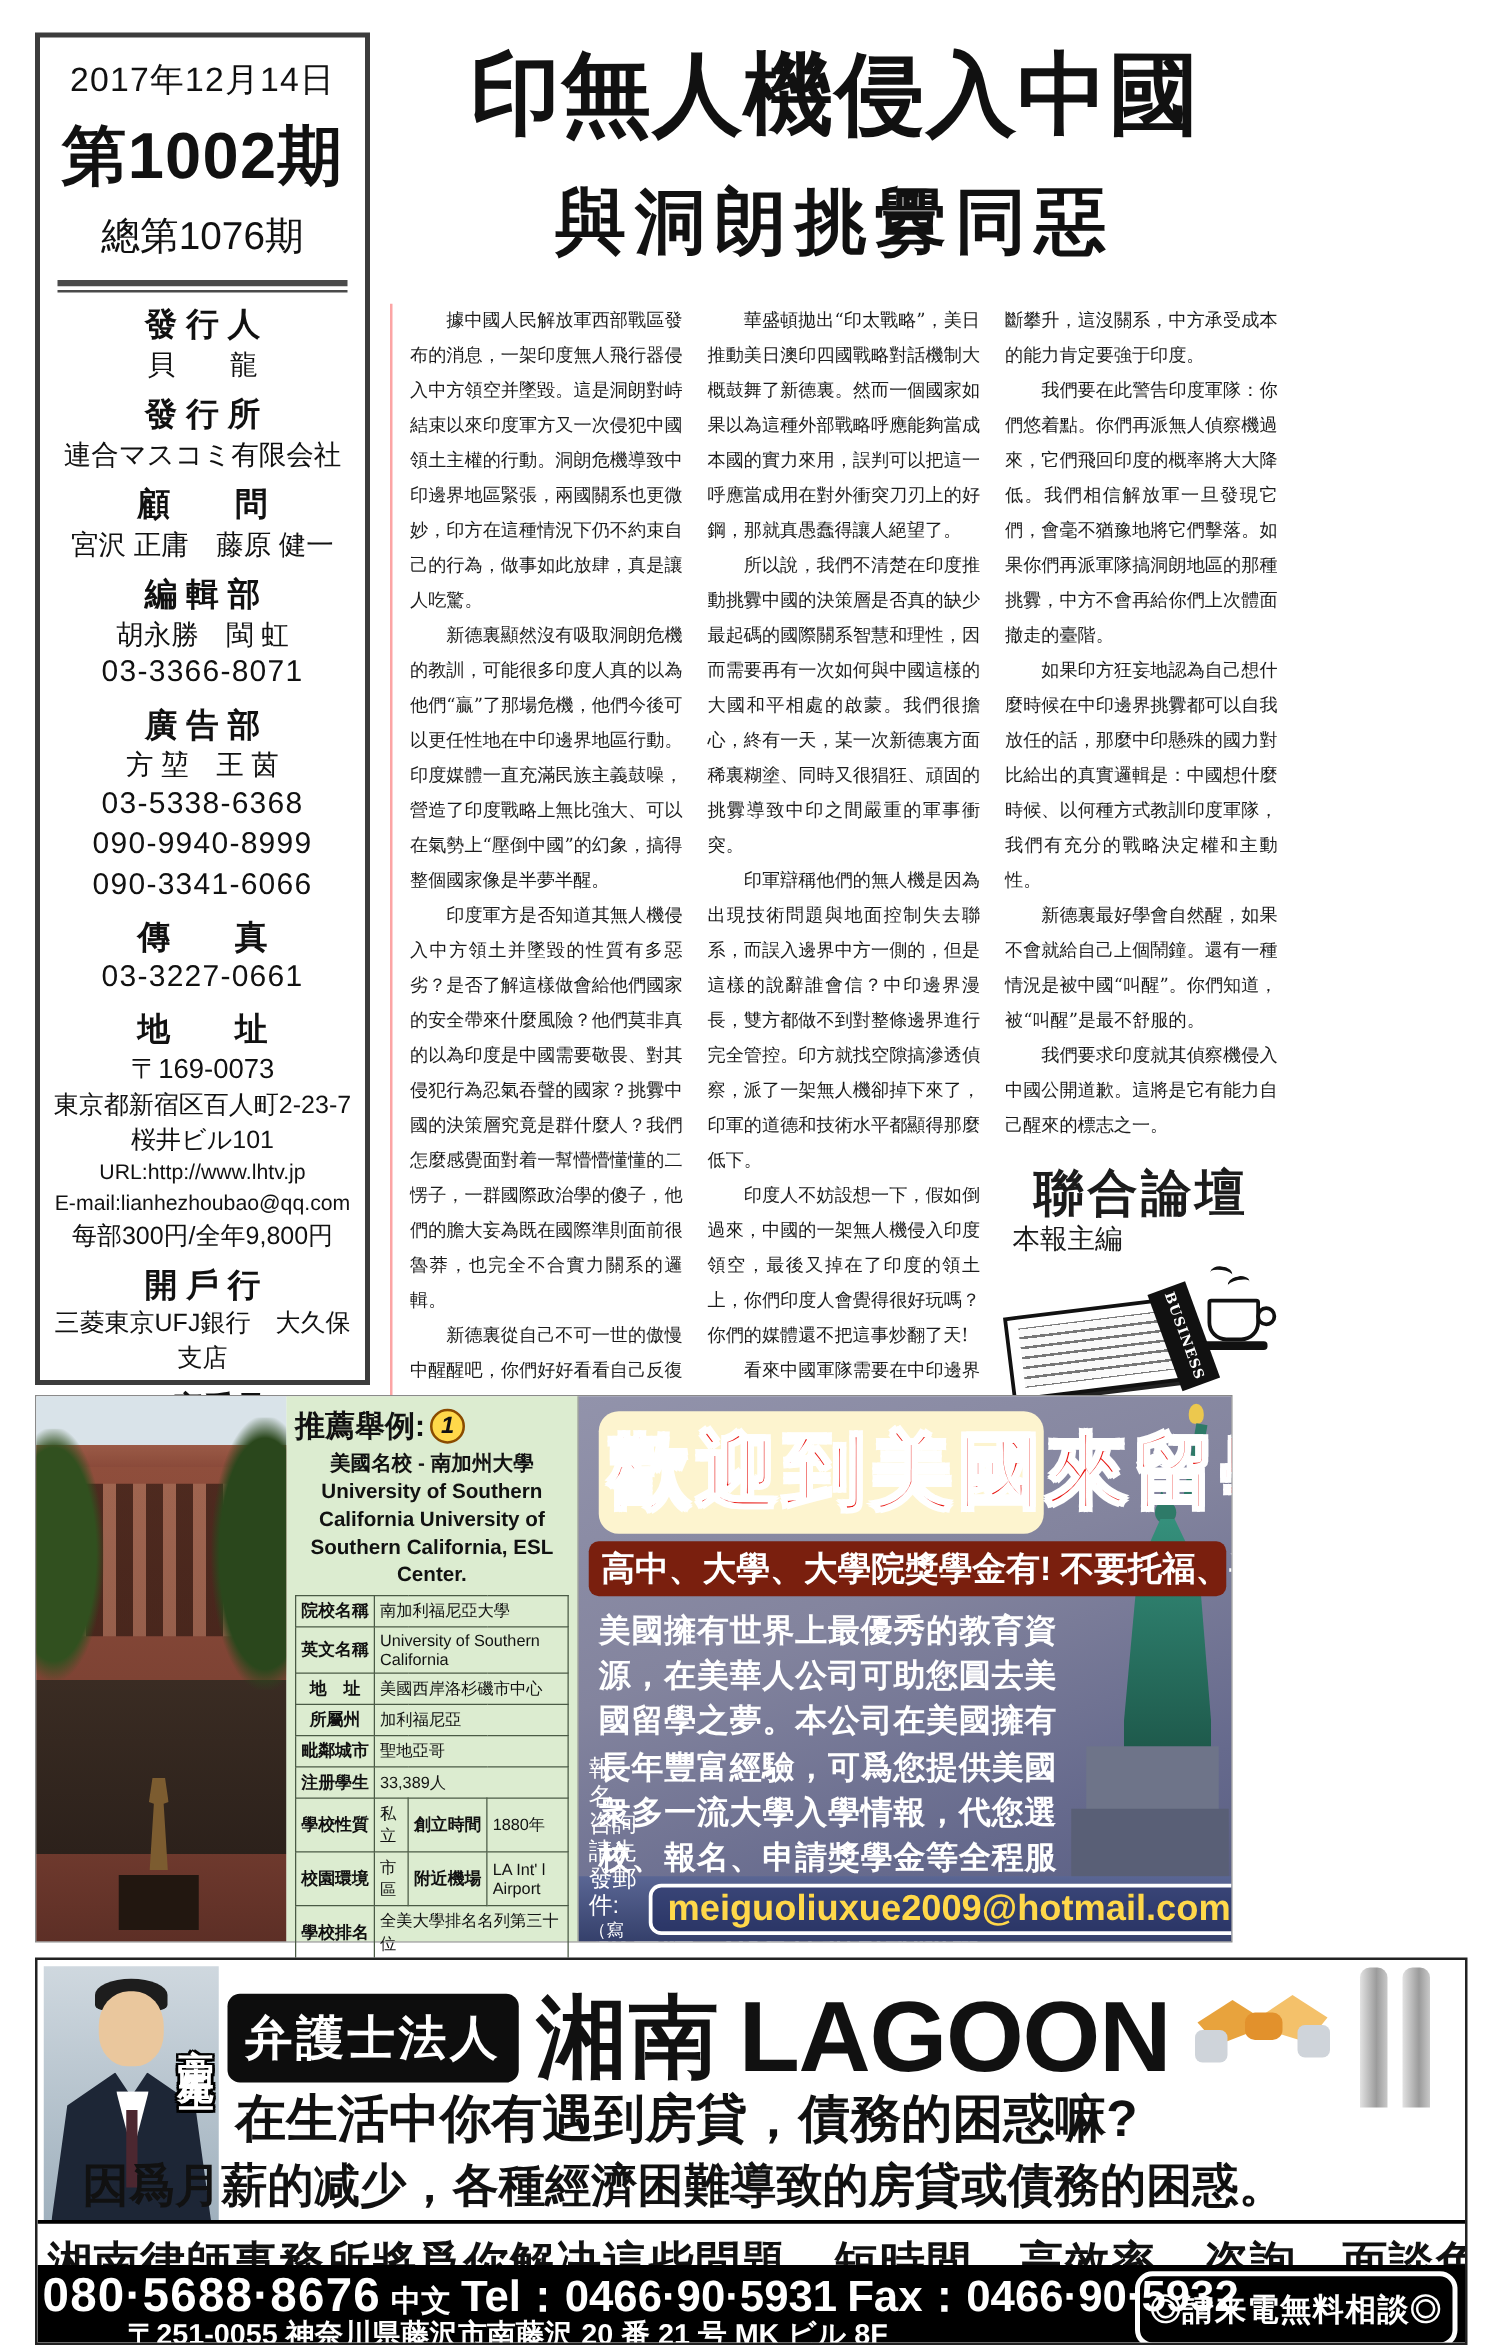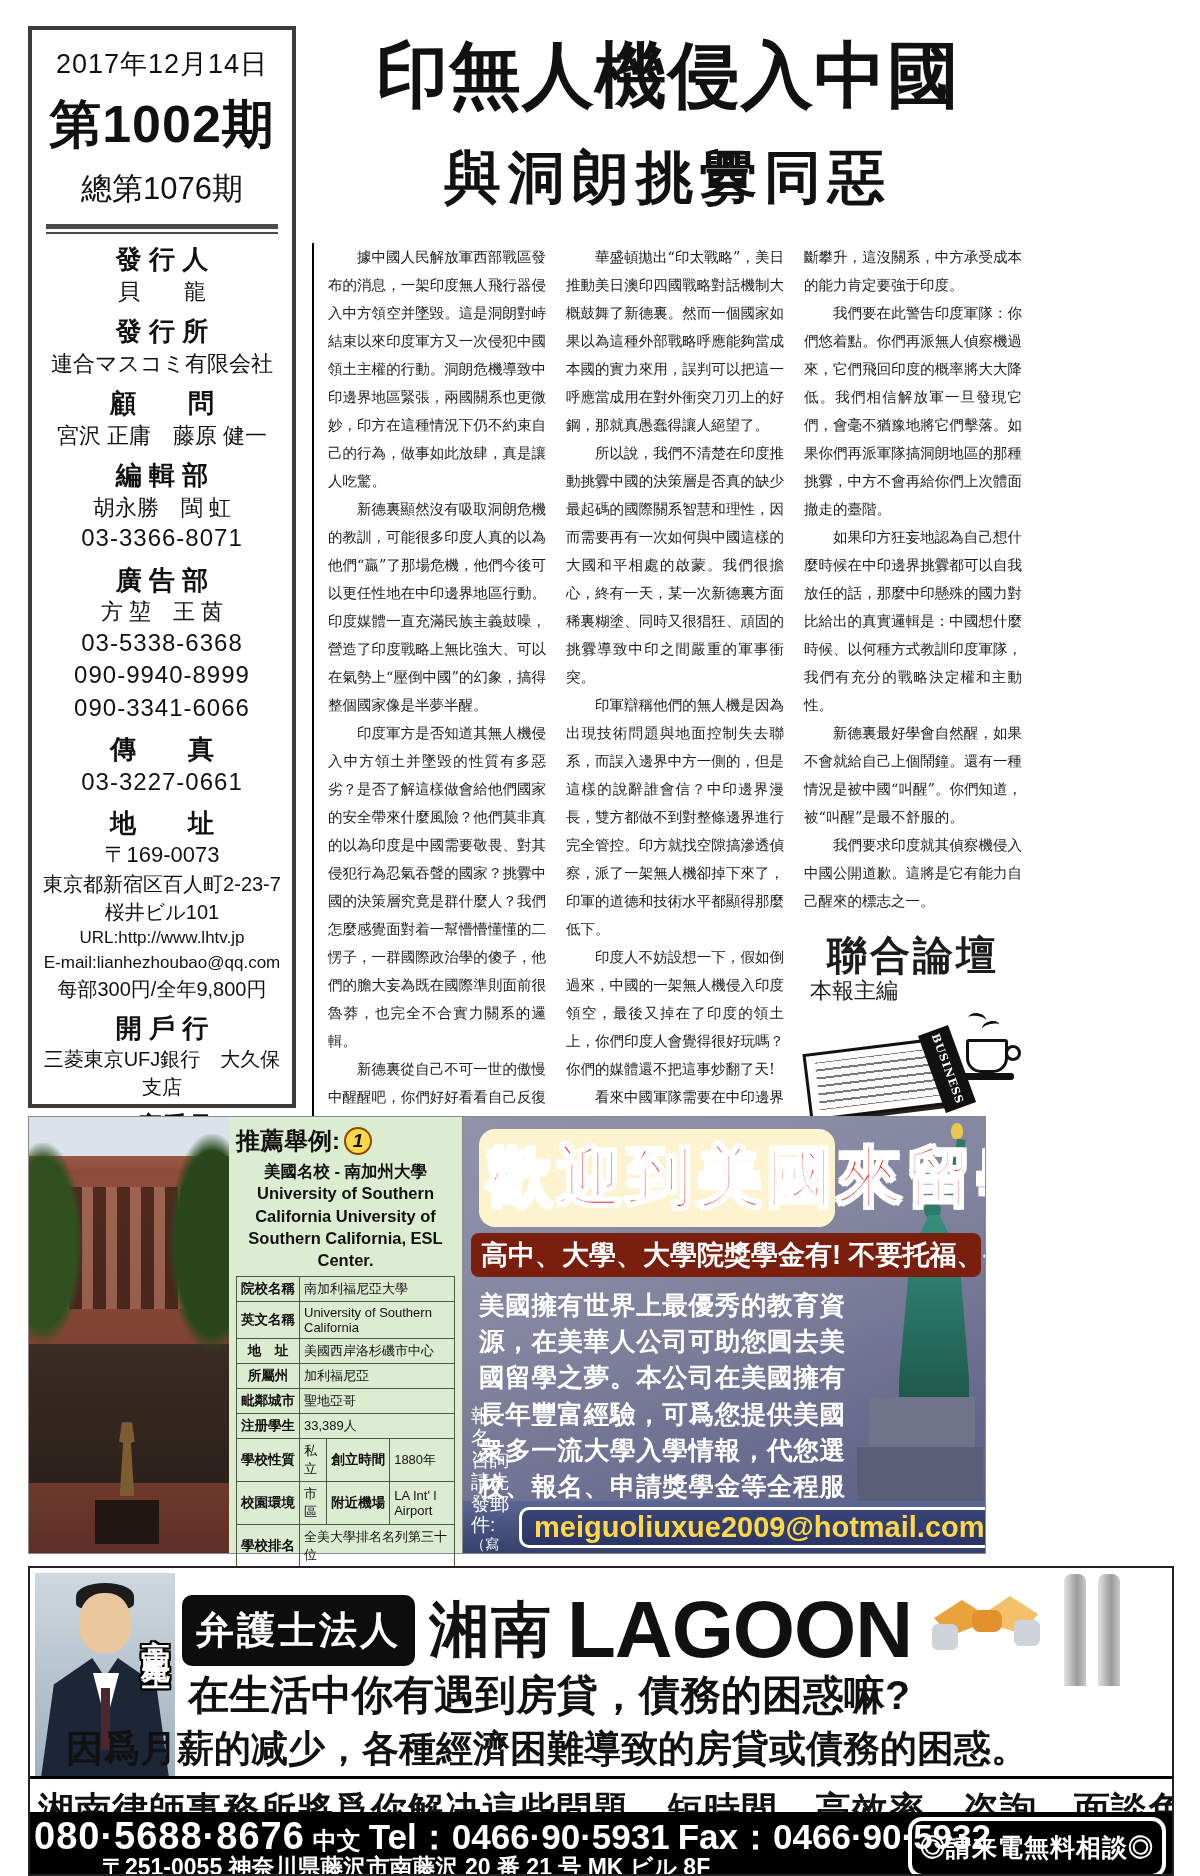--- a/index.html
+++ b/index.html
@@ -20,21 +20,21 @@
   .m-s { font-size:17px; line-height:1.45; }
   .m-s2{ font-size:20px; line-height:1.4; }
   .m-tiny { font-size:16px; line-height:1.4; }
 
   
   .article { position:absolute; left:312px; top:26px; width:712px; }
   .headline { font-size:72px; font-weight:900; text-align:center; letter-spacing:1px;
               font-family:"Liberation Sans", sans-serif; margin-top:2px; white-space:nowrap; }
   .subheadline { font-size:57px; font-weight:900; text-align:center; letter-spacing:7px; margin-top:16px;
                  font-family:"DejaVu Serif", serif; }
-  .cols { display:flex; gap:20px; margin-top:26px; border-left:2px solid #000000; padding-left:14px; height:912px; }
+  .cols { display:flex; gap:20px; margin-top:26px; border-left:2px solid #fca5a5; padding-left:14px; height:912px; }
   .col  { width:218px; font-family:"DejaVu Serif", serif; font-size:14.5px; line-height:28px;
           text-align:justify; color:#1c1c1c; }
   .col p { text-indent:2em; margin:0; }
   .col p.cont { text-indent:0; }
 
   .forum { margin-top:26px; }
   .forum-title  { font-size:40px; font-weight:900; letter-spacing:3px; text-align:center; font-family:"Liberation Sans",sans-serif;}
   .forum-byline { font-size:22px; margin-top:8px; margin-left:6px; font-family:"Liberation Sans",sans-serif; }
   .forum-art { position:relative; height:118px; margin-top:6px; }
   .np1 { position:absolute; left:2px; top:34px; width:146px; height:68px; background:#fafafa;
@@ -135,21 +135,21 @@
           clip-path:polygon(0 100%,10% 22%,40% 0,50% 16%,60% 0,90% 22%,100% 100%); }
   .shirt { position:absolute; left:58px; bottom:55px; width:26px; height:50px; background:#fff;
            clip-path:polygon(0 0,100% 0,50% 100%); }
   .tie { position:absolute; left:66px; bottom:28px; width:9px; height:62px; background:#4c2730; }
   .vname { position:absolute; left:106px; top:48px; writing-mode:vertical-rl; text-orientation:upright;
            font-size:29px; font-weight:900; color:#fff; letter-spacing:7px;
            text-shadow:-2px 0 #000,2px 0 #000,0 -2px #000,0 2px #000,-2px -2px #000,2px 2px #000,-2px 2px #000,2px -2px #000; }
   .lw-row1 { position:absolute; left:152px; top:6px; display:flex; align-items:center; gap:14px; white-space:nowrap; }
   .bengoshi { background:#0d0d0d; color:#fff; font-size:38px; font-weight:900; padding:10px 14px;
               border-radius:10px; letter-spacing:3px; }
-  .firm-cn { font-size:60px; font-weight:900; letter-spacing:2px; font-family:Liberation Sans, sans-serif; }
+  .firm-cn { font-size:72px; font-weight:900; letter-spacing:2px; font-family:Liberation Sans, sans-serif; }
   .firm-en { font-size:80px; font-weight:900; letter-spacing:-1px; font-family:"Liberation Sans",sans-serif; }
   .handshake { margin-left:6px; }
   .pillars { display:flex; gap:12px; margin-left:10px; }
   .pillar { width:22px; height:112px; border-radius:8px 8px 0 0; background:linear-gradient(90deg,#e2e2e2,#9b9b9b 60%,#c9c9c9); }
   .lw-line1 { position:absolute; left:158px; top:100px; font-size:41px; font-weight:900; white-space:nowrap; }
   .lw-line2 { position:absolute; left:36px; top:156px; font-size:37px; font-weight:900; white-space:nowrap; }
   .lw-line3 { position:absolute; left:0; top:208px; width:100%; border-top:3px solid #000;
               font-size:36px; font-weight:900; padding:7px 6px 6px 8px; white-space:nowrap; letter-spacing:1px; }
   .lw-black { position:absolute; left:0; bottom:0; width:100%; height:62px; background:#000; color:#fff; }
   .phones { position:absolute; left:4px; top:2px; display:flex; align-items:baseline; gap:8px; white-space:nowrap; }

